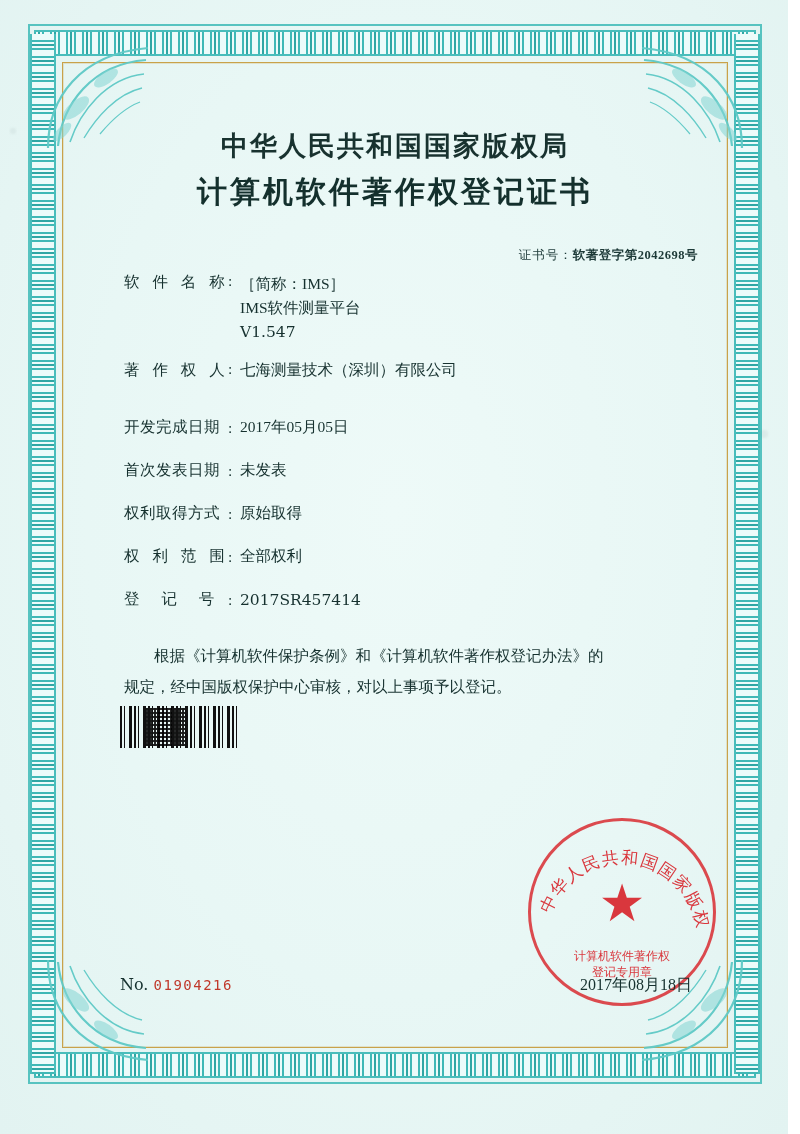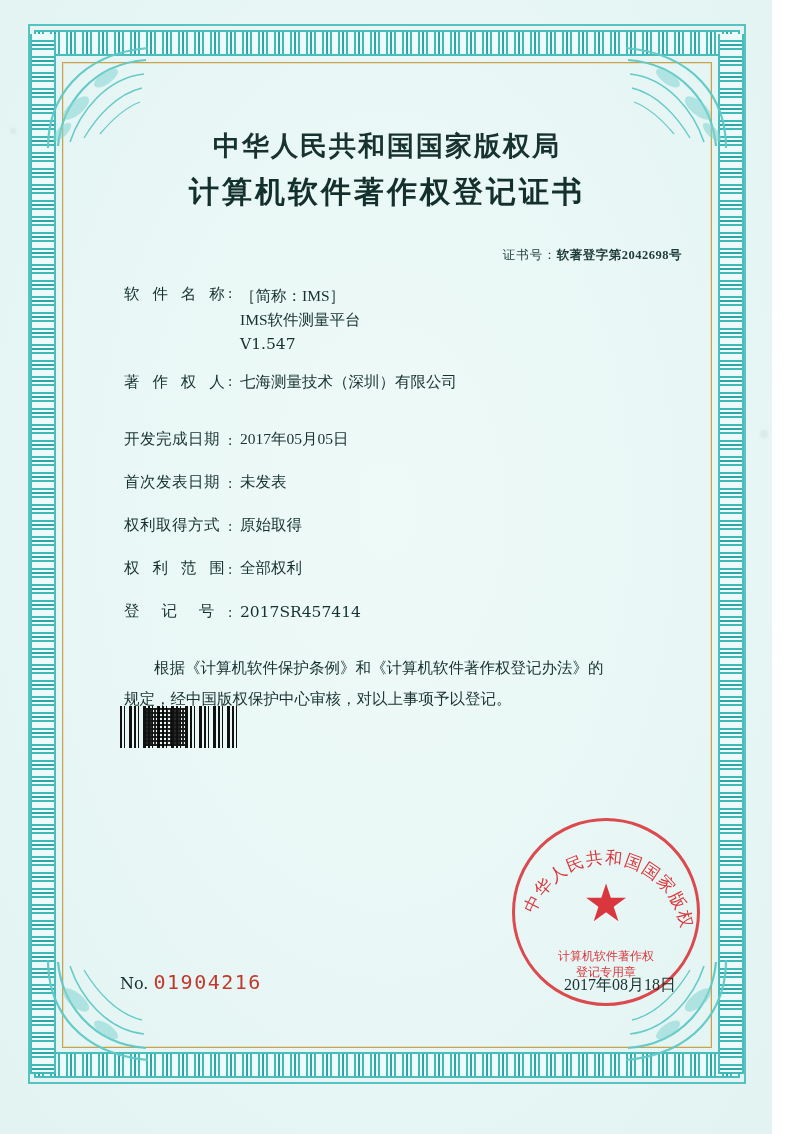--- a/index.html
+++ b/index.html
@@ -11,20 +11,21 @@
     width: 800px;
     height: 1134px;
     font-family: "Liberation Serif", serif;
     overflow: hidden;
   }
   .page {
     position: relative;
     width: 772px;
     height: 1134px;
     background: #f4fbfa;
+    padding-left: 16px;
   }
   
   .paper-tint {
     position: absolute;
     inset: 0;
     background:
       radial-gradient(ellipse at 50% 45%, #eefaf8 0%, #e8f7f5 55%, #e2f3f1 100%);
   }
 
   
@@ -134,21 +135,21 @@
     text-align: right;
     margin-top: 34px;
     font-size: 12.5px;
     color: #1d3a38;
     padding-right: 12px;
     letter-spacing: 0.5px;
   }
   .cert-no-line .lbl { letter-spacing: 1px; }
   .cert-no-line .val { font-weight: 700; }
 
-  .field-block { margin-top: 20px; padding-left: 44px; }
+  .field-block { margin-top: 8px; padding-left: 44px; }
   .field-row {
     display: flex;
     align-items: flex-start;
     font-size: 15.5px;
     color: #16312f;
     margin-bottom: 6px;
   }
   .field-label {
     width: 104px;
     flex: 0 0 104px;
@@ -253,21 +254,21 @@
     left: 120px;
     bottom: 140px;
     font-size: 16px;
     color: #16312f;
     font-family: "DejaVu Serif", serif;
   }
   .footer-no .num {
     color: #c0392b;
     letter-spacing: 1.5px;
     font-family: "DejaVu Sans Mono", monospace;
-    font-size: 20px;
+    font-size: 14px;
   }
   .footer-date {
     position: absolute;
     right: 96px;
     bottom: 138px;
     font-size: 16px;
     color: #16312f;
   }
 
   .smudge {

